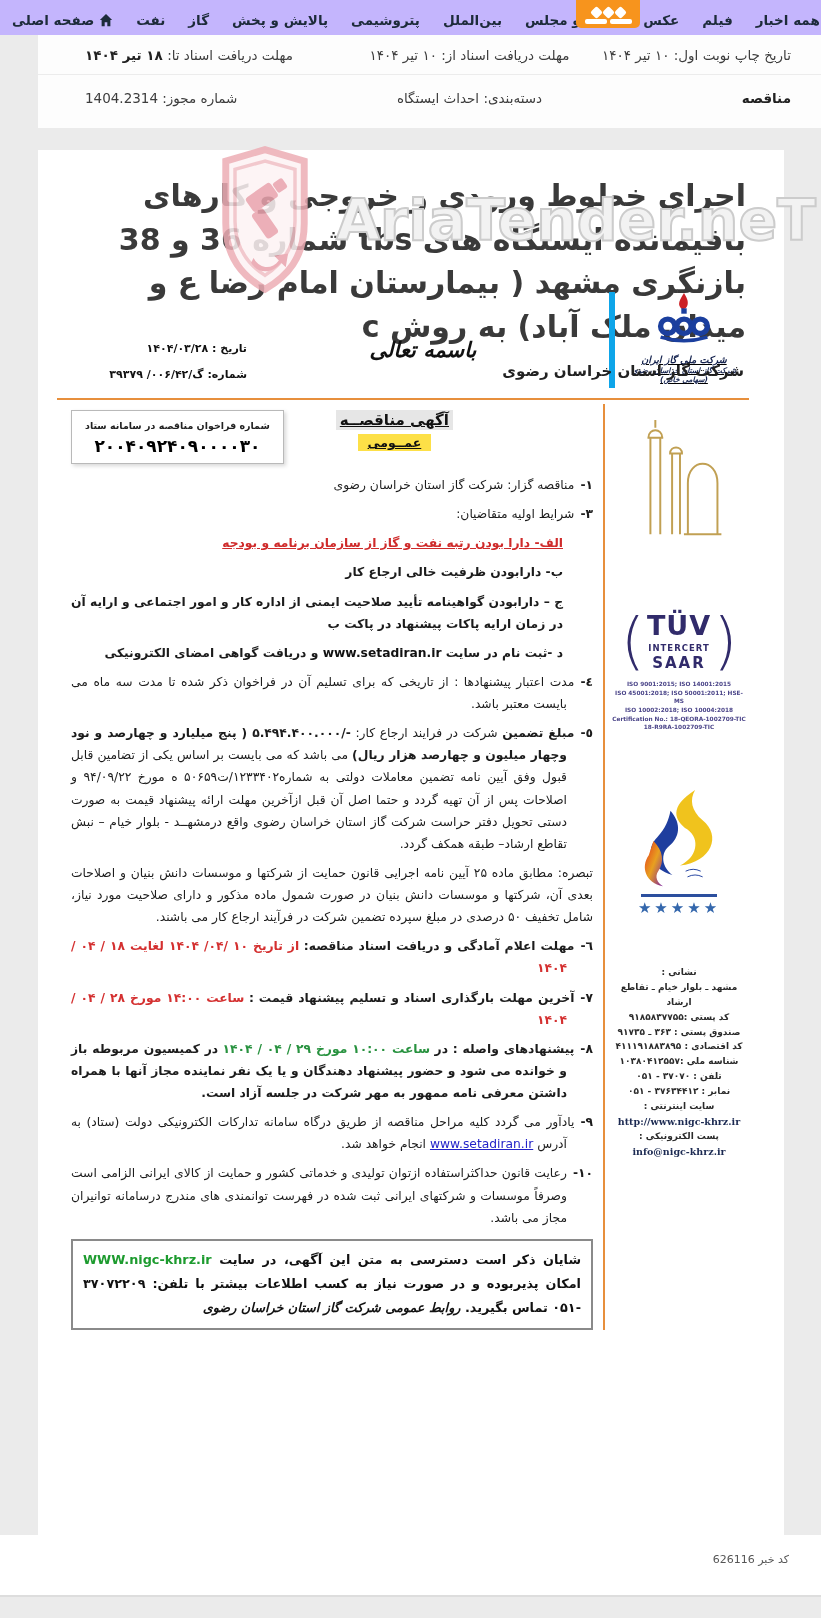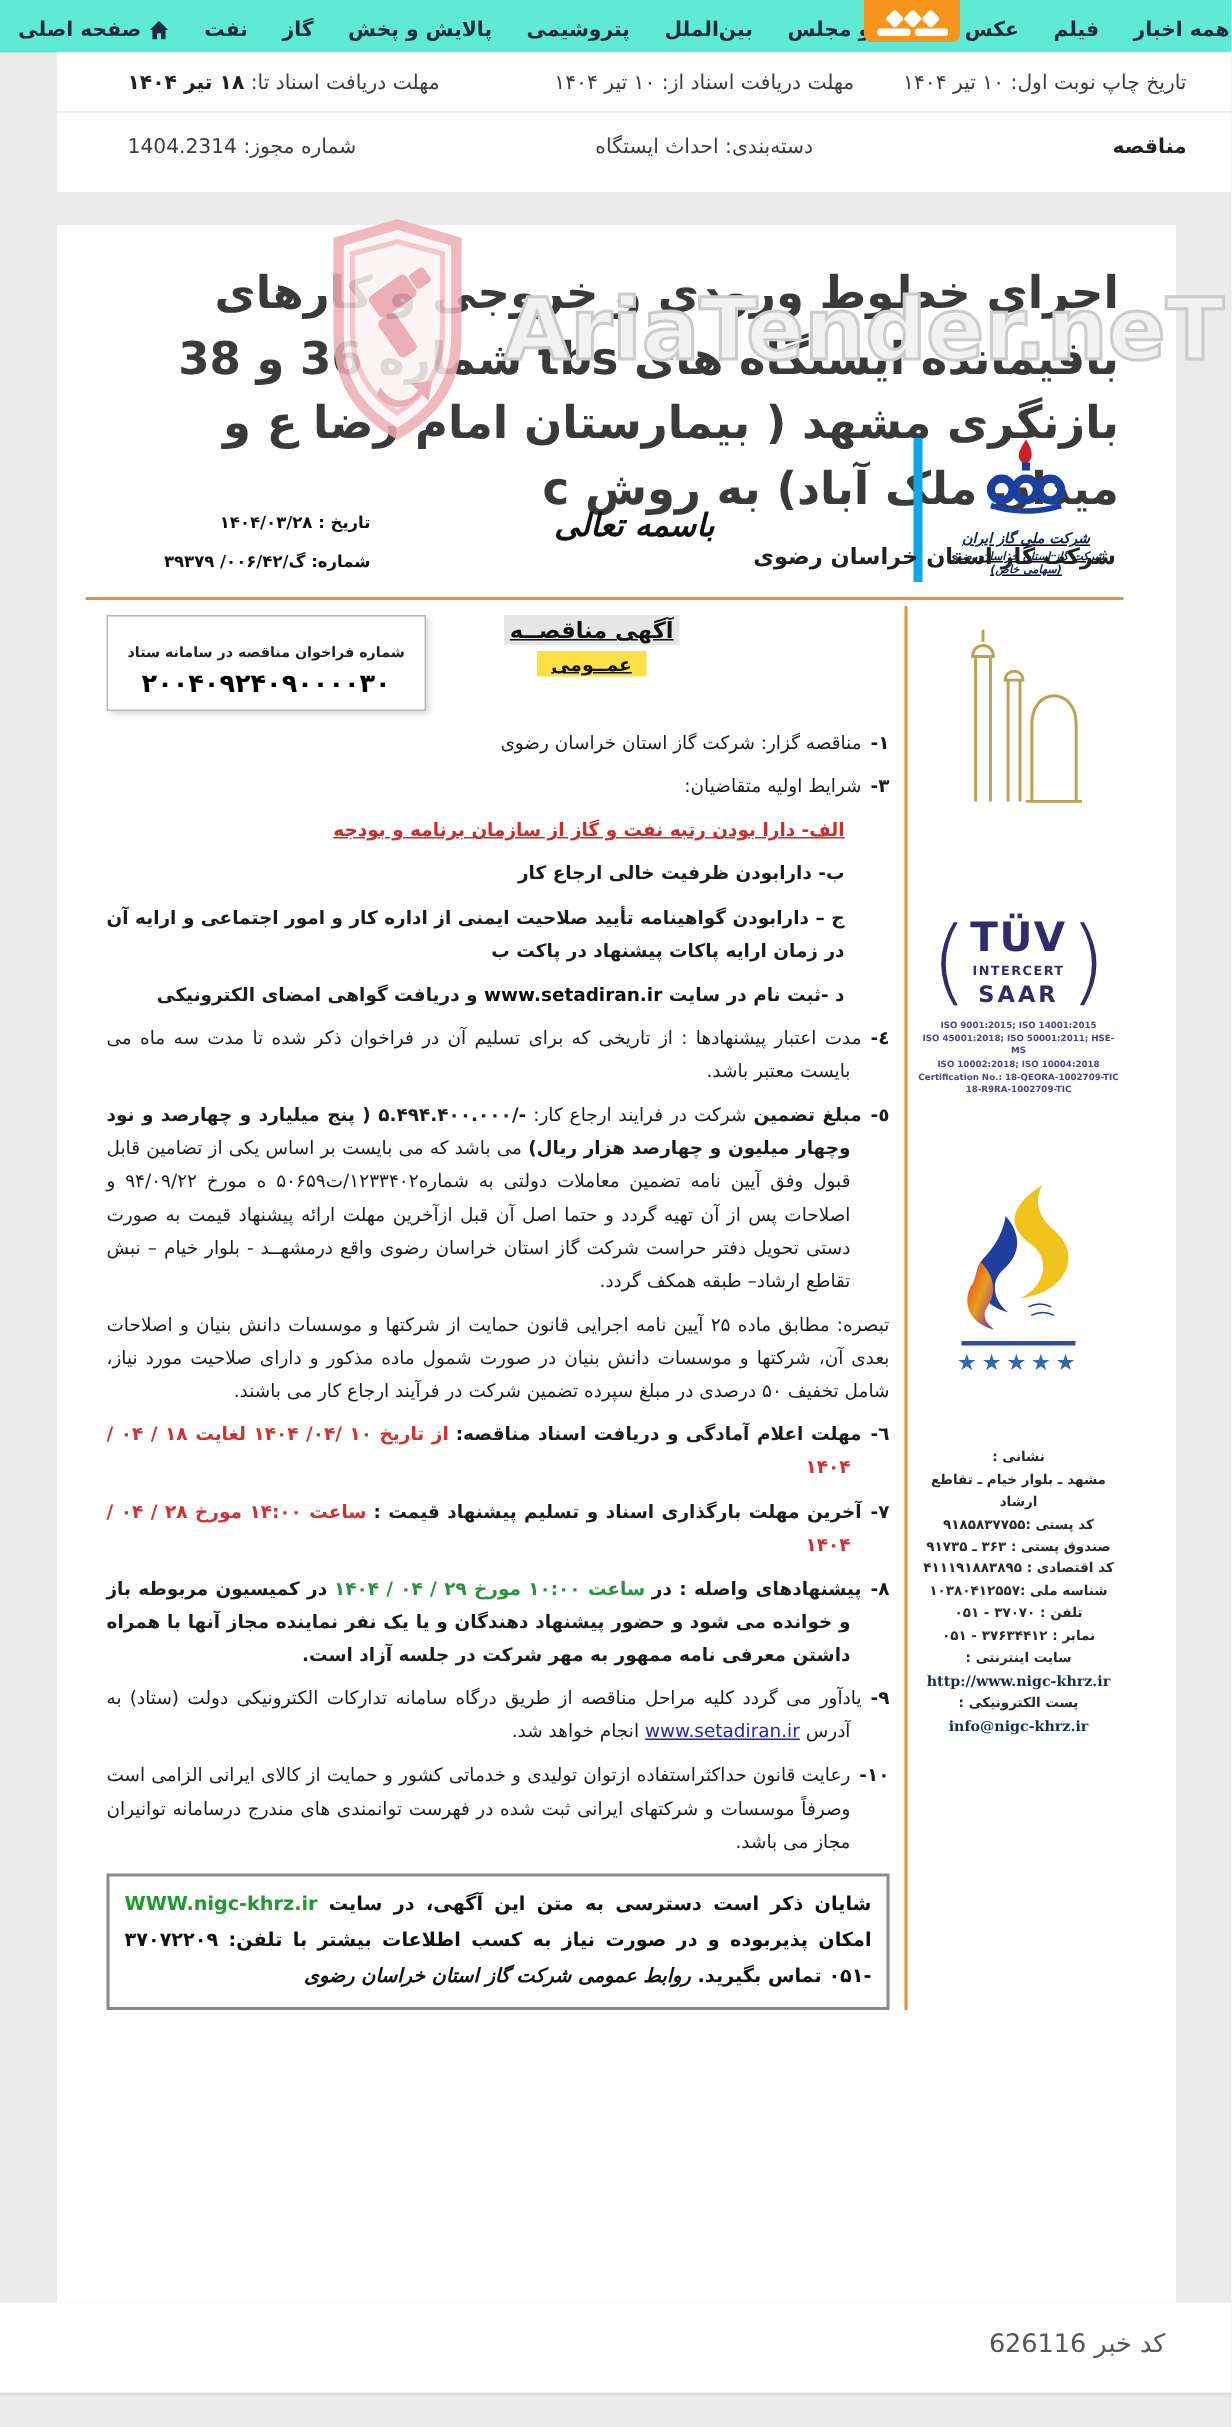--- a/index.html
+++ b/index.html
@@ -4,21 +4,21 @@
 <style>
   * { margin:0; padding:0; box-sizing:border-box; }
   html,body { width:821px; }
   body {
     position:relative; height:1618px; background:#ebebeb;
     font-family:"DejaVu Sans", sans-serif; overflow:hidden;
   }
   
   .navbar {
     position:absolute; top:0; left:0; width:821px; height:35px;
-    background:#5eead4; display:flex; align-items:center;
+    background:#c4b5fd; display:flex; align-items:center;
     gap:23px; padding:4px 10px 0 12px; font-size:13.5px; font-weight:bold; color:#1d2b3a;
   }
   .nav-item { white-space:nowrap; direction:rtl; cursor:pointer; }
   .nav-home { display:flex; align-items:center; gap:5px; }
   .shana-logo {
     position:absolute; left:576px; top:-6px; width:64px; height:34px;
     background:#f7941d; border-radius:5px; z-index:5; padding:4px 6px;
     display:flex; flex-direction:column; justify-content:flex-end; gap:2px;
   }
   .shana-row { display:flex; gap:3px; justify-content:center; }
@@ -60,21 +60,21 @@
   .doc-body { display:flex; margin-top:4px; }
   .doc-side { width:146px; flex:none; border-left:2px solid #e78f3c; display:flex; flex-direction:column; align-items:center; padding:4px 2px 0 6px; }
   .doc-main { flex:1; padding:6px 10px 0 14px; }
   
   .notice-row { display:flex; align-items:flex-start; margin-bottom:10px; }
   .notice-title { margin-right:140px; text-align:center; }
   .notice-l1 { display:inline-block; font-size:15px; font-weight:bold; color:#111; background:#e6e6e6; text-decoration:underline; padding:1px 4px; }
   .notice-l2 { display:inline-block; font-size:12.5px; font-weight:bold; color:#111; background:#fde047; text-decoration:underline; padding:1px 10px; margin-top:4px; }
   .setad-box {
     margin-right:52px; border:1px solid #b9b9b9; box-shadow:2px 2px 4px #d8d8d8;
-    padding:19px 13px 7px; text-align:center; background:#fff;
+    padding:9px 13px 7px; text-align:center; background:#fff;
   }
   .setad-label { font-size:9.5px; font-weight:bold; color:#222; }
   .setad-number { font-size:17px; font-weight:bold; color:#000; letter-spacing:2px; margin-top:5px; }
   
   .items { font-size:12.3px; color:#1c1c1c; line-height:1.8; }
   .item { padding-right:26px; text-indent:-26px; margin-bottom:7px; text-align:justify; }
   .item .num { font-weight:bold; padding-left:6px; }
   .sub { padding-right:30px; margin-bottom:7px; font-weight:bold; text-align:justify; }
   .red-u { color:#cf2b2b; text-decoration:underline; font-weight:bold; }
   .red-t { color:#d43030; font-weight:bold; }
@@ -102,21 +102,21 @@
   .flame-logo { margin-top:56px; }
   .star-bar { width:76px; height:3px; background:#2c4f9e; margin-top:2px; }
   .stars { color:#3467ac; font-size:15px; letter-spacing:3px; margin-top:2px; white-space:nowrap; }
   .contact { margin-top:48px; text-align:center; font-size:9px; font-weight:bold; color:#2b2b2b; line-height:1.65; direction:rtl; }
   .contact .en { direction:ltr; font-family:"DejaVu Serif", serif; color:#1c2a52; font-size:9.5px;text-align:center; }
   
   .footer-band {
     position:absolute; left:0; top:1535px; width:821px; height:62px; background:#fff;
     border-bottom:2px solid #dddddd;
   }
-  .news-code { position:absolute; right:44px; top:18px; direction:rtl; font-size:17px; color:#555; }
+  .news-code { position:absolute; right:32px; top:18px; direction:rtl; font-size:11px; color:#555; }
 </style>
 </head>
 <body>
 
 <div class="navbar">
   <span class="nav-item nav-home">
     <svg width="14" height="14" viewBox="0 0 16 16">
         <path d="M8 1 L15 8 H13 V15 H9.5 V10.5 H6.5 V15 H3 V8 H1 Z" fill="#1d2b3a"></path>
       </svg>
     <span>صفحه اصلی</span>

